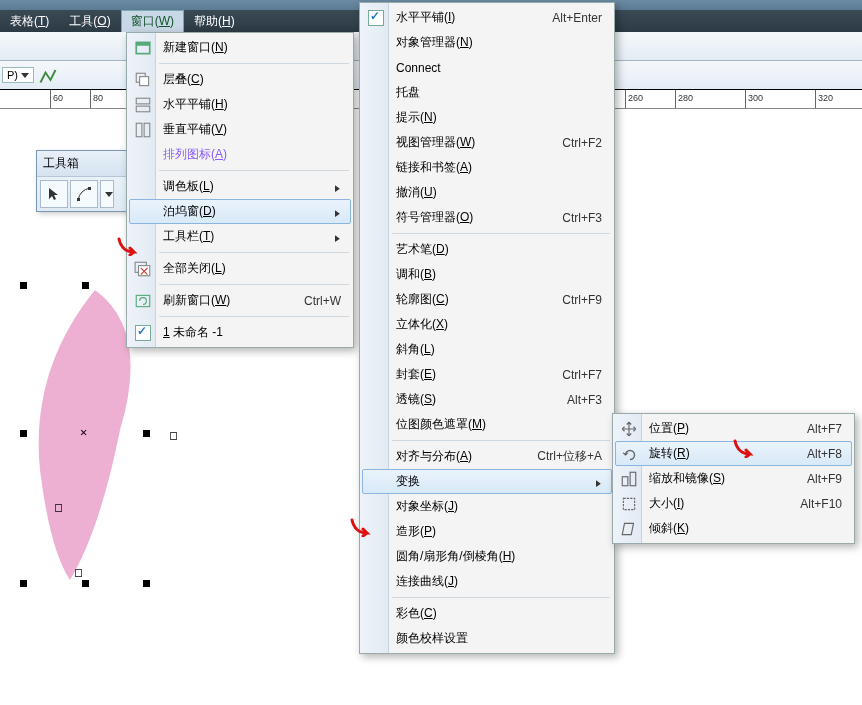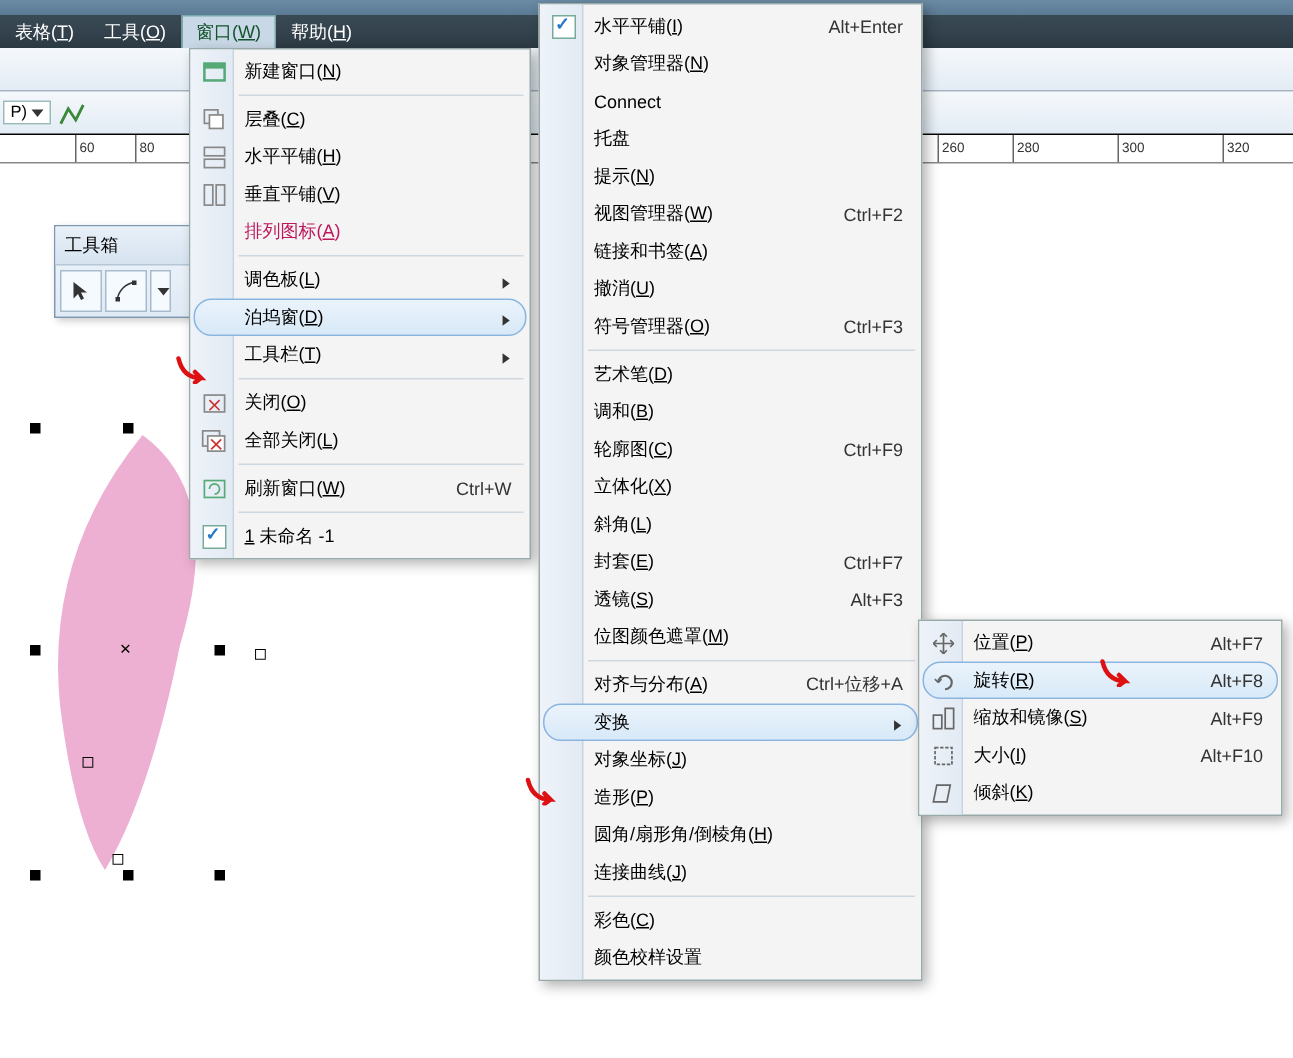--- a/index.html
+++ b/index.html
@@ -111,23 +111,23 @@
     height:25px;
     padding-left:34px; padding-right:10px;
     cursor:default;
     white-space:nowrap;
   }
   .menu-row:hover, .menu-row.highlight {
     background:linear-gradient(#eaf3fb,#d8e9f8);
     border:1px solid #8ab5e0;
     padding-left:33px; padding-right:9px;
     height:23px;
-    border-radius:12px;
-  }
-  .menu-row.disabled { color:#be185d; }
+    border-radius:2px;
+  }
+  .menu-row.disabled { color:#8b5cf6; }
   .menu-row .label { flex:1; }
   .menu-row .shortcut { color:#333; margin-left:20px; }
   .menu-row .arrow { margin-left:20px; }
   .menu-row .arrow::after { content:"▶"; font-size:9px; color:#333; transform:scaleX(0.7); display:inline-block;}
   .menu-sep {
     height:1px; background:#cfd7df; margin:3px 2px 3px 30px;
   }
   .menu-row .micon {
     position:absolute; left:5px; top:4px; width:18px; height:18px;
     display:flex; align-items:center; justify-content:center;
@@ -283,29 +283,20 @@
       <span class="arrow"></span>
   </div>
   <div class="menu-row">
     <span class="label"><span>工具栏</span>(<span class="underline">T</span>)</span>
       <span class="arrow"></span>
   </div>
   <div class="menu-sep"></div>
   <div class="menu-row">
     <span class="micon">
         <svg viewBox="0 0 16 16">
-          <rect x="2" y="3" width="12" height="10" fill="none" stroke="#888"></rect>
-          <path d="M5 6 L11 12 M11 6 L5 12" stroke="#c33"></path>
-        </svg>
-      </span>
-    <span class="label"><span>关闭</span>(<span class="underline">O</span>)</span>
-  </div>
-  <div class="menu-row">
-    <span class="micon">
-        <svg viewBox="0 0 16 16">
           <rect x="1" y="2" width="10" height="9" fill="none" stroke="#888"></rect>
           <rect x="4" y="5" width="10" height="9" fill="#fff" stroke="#888"></rect>
           <path d="M6 7 L12 13 M12 7 L6 13" stroke="#c33"></path>
         </svg>
       </span>
     <span class="label"><span>全部关闭</span>(<span class="underline">L</span>)</span>
   </div>
   <div class="menu-sep"></div>
   <div class="menu-row">
     <span class="micon">

